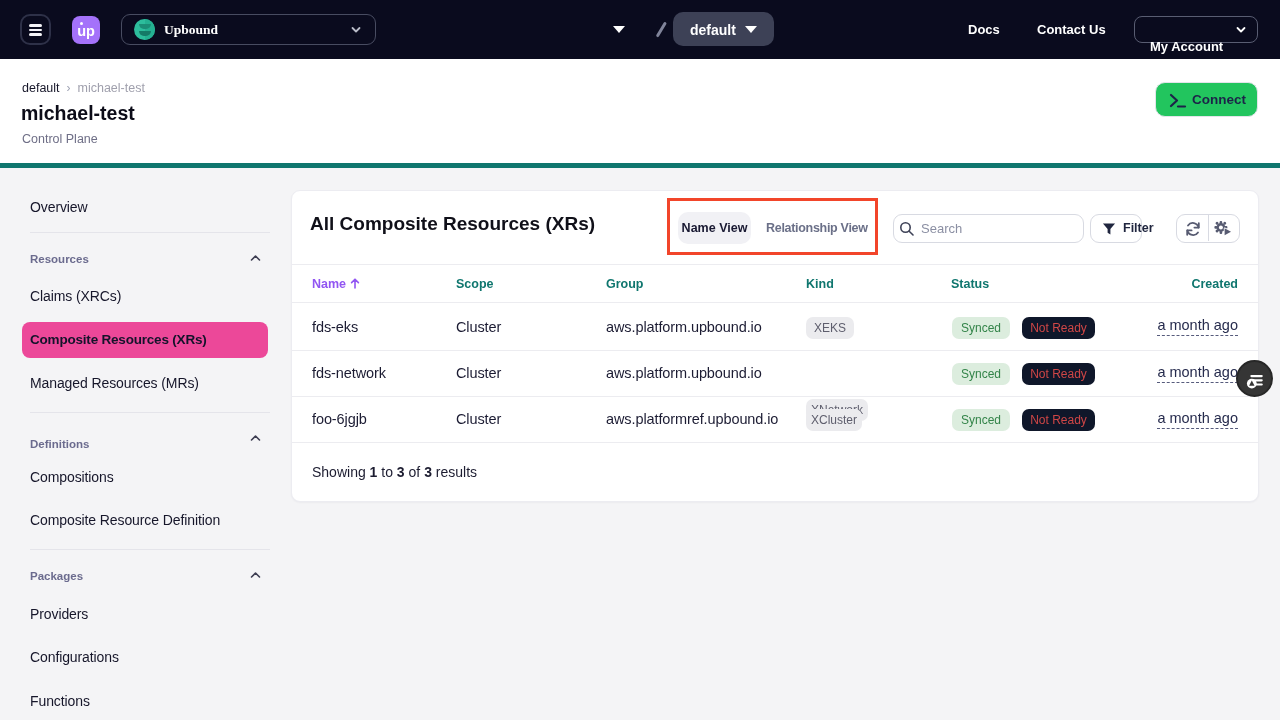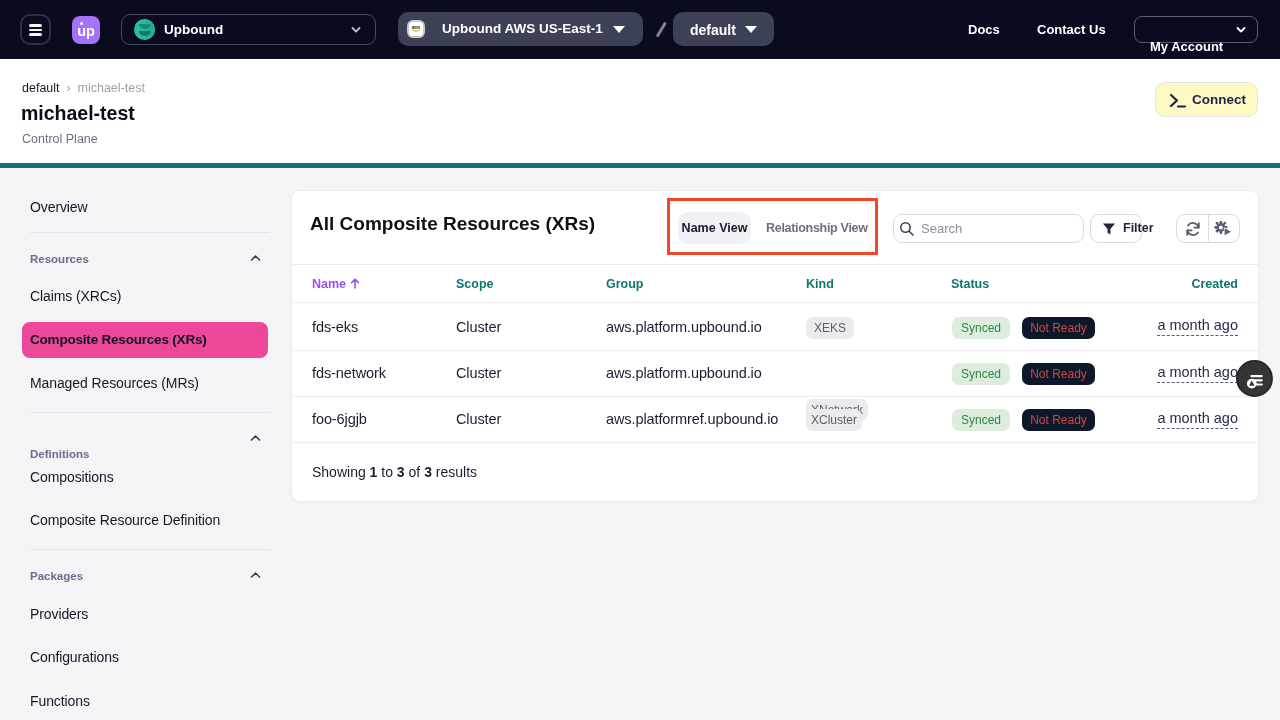--- a/index.html
+++ b/index.html
@@ -6,21 +6,21 @@
   html,body { width:1280px; height:720px; overflow:hidden; }
   body { font-family:"Liberation Sans", sans-serif; }
   #app { position:relative; width:1280px; height:720px; background:#f4f4f6; }
 
   
   .topbar { position:absolute; left:0; top:0; width:1280px; height:59px; background:#0a0b1e; }
   .hamb { position:absolute; left:20px; top:14px; width:31px; height:31px; border:2px solid #2e3148; border-radius:10px; }
   .hamb i { position:absolute; left:7px; width:13px; height:2.5px; background:#f5f5f8; border-radius:2px; }
   .logo { position:absolute; left:72px; top:16px; width:28px; height:28px; background:#a472fa; border-radius:8px; color:#fff; font-weight:bold; font-size:14.5px; text-align:center; line-height:31px; }
   .logo .dot { position:absolute; left:8px; top:6px; width:3.2px; height:3.2px; background:#fff; border-radius:50%; }
-  .dd1 { position:absolute; left:121px; top:14px; width:255px; height:31px; border:1.5px solid #484c61; border-radius:9px; }
+  .dd1 { position:absolute; left:121px; top:14px; width:255px; height:31px; border:1.5px solid #484c61; border-radius:9px;font-family:Liberation Serif, serif; }
   .dd1 .orgicon { position:absolute; left:12px; top:4px; width:21px; height:21px; border-radius:50%; background:#2dbd9c; overflow:hidden; }
   .dd1 .orgicon .half { position:absolute; right:0; top:0; width:10.5px; height:21px; background:#24b091; }
   .dd1 .orgicon .b1 { position:absolute; left:4.5px; top:5px; width:12px; height:5px; background:#1b8d76; border-radius:0 0 6px 6px; }
   .dd1 .orgicon .b2 { position:absolute; left:4.5px; top:12px; width:12px; height:5px; background:#157a67; border-radius:0 0 6px 6px; }
   .dd1 .t { position:absolute; left:42px; top:7.5px; color:#fff; font-weight:bold; font-size:13.5px; line-height:13.5px; }
   .chev { width:10px; height:10px; display:inline-block; }
   .dd1 .chev { position:absolute; right:14px; top:10px; }
   .pill { position:absolute; top:12px; height:34px; background:#3d4156; border-radius:10px; color:#fff; font-weight:bold; font-size:13.5px; }
   .pill-aws { left:398px; width:245px; }
   .pill-aws .awsicon { position:absolute; left:9px; top:8px; width:18px; height:18px; background:#fff; border:2px solid #c7c9d3; border-radius:6px; }
@@ -34,21 +34,21 @@
   .myacct .t { position:absolute; left:15px; top:23px; line-height:13px; }
   .myacct .chev { position:absolute; right:11px; top:7.5px; }
 
   
   .pagehead { position:absolute; left:0; top:59px; width:1280px; height:109px; background:#fff; border-bottom:5px solid #0f766e; }
   .crumb { position:absolute; left:22px; top:23px; font-size:12.5px; line-height:13px; color:#17172a; }
   .crumb .sep { color:#9fa3b4; margin:0 7px; font-size:12px; }
   .crumb .cur { color:#a0a0ad; }
   .ptitle { position:absolute; left:21px; top:44px; font-size:19.5px; line-height:20px; font-weight:bold; color:#0c0c18; }
   .psub { position:absolute; left:22px; top:74px; font-size:12.5px; line-height:13px; color:#6e6e86; }
-  .connect { position:absolute; left:1155px; top:23px; width:103px; height:35px; background:#fef9c3; border:1.5px solid #e3e4ea; border-radius:10px; }
+  .connect { position:absolute; left:1155px; top:23px; width:103px; height:35px; background:#22c55e; border:1.5px solid #e3e4ea; border-radius:10px; }
   .connect .t { position:absolute; left:36px; top:10px; font-size:13.5px; line-height:14px; font-weight:bold; color:#1c2348; }
 
   
   .side { position:absolute; left:0; top:168px; width:290px; }
   .sitem { position:absolute; left:30px; font-size:14px; letter-spacing:-0.1px; line-height:14px; color:#16162a; }
   .shead { position:absolute; left:30px; font-size:11.5px; line-height:12px; font-weight:bold; color:#6b6b8e; }
   .sdiv { position:absolute; left:30px; width:240px; height:1px; background:#e4e4ea; }
   .schev { position:absolute; left:250px; }
   .ssel { position:absolute; left:22px; width:246px; height:36px; background:#ec4899; border-radius:8px; }
   .ssel .t { position:absolute; left:8px; top:11px; font-size:13.5px; letter-spacing:-0.2px; line-height:14px; font-weight:bold; color:#13132a; }
@@ -100,29 +100,20 @@
       <div class="orgicon">
           <div class="half"></div>
           <div class="b1"></div>
           <div class="b2"></div>
         </div>
       <div class="t">Upbound</div>
       <svg class="chev" viewBox="0 0 10 10">
           <path d="M1.5 3 L5 6.5 L8.5 3" stroke="#b9bcc8" stroke-width="1.8" fill="none" stroke-linecap="round" stroke-linejoin="round"></path>
         </svg>
     </div>
-    <div class="pill pill-aws">
-      <div class="awsicon">
-          <svg width="14" height="14" viewBox="0 0 14 14" style="position:absolute;left:0;top:0;">
-            <text x="7" y="7" font-size="4.6" font-weight="bold" fill="#252f3e" text-anchor="middle" font-family="Liberation Sans">aws</text>
-            <path d="M3.6 8.3 Q7 10.6 10.4 8.2" stroke="#f59300" stroke-width="1" fill="none" stroke-linecap="round"></path>
-          </svg>
-        </div>
-      <div class="t">Upbound AWS US-East-1</div>
-    </div>
     <div class="tri" style="left:613px; top:26px;"></div>
     <div class="slash"></div>
     <div class="pill pill-def">
         <div class="t">default</div>
       </div>
     <div class="tri" style="left:745px; top:26px;"></div>
     <div class="toplink" style="left:968px;">Docs</div>
     <div class="toplink" style="left:1037px;">Contact Us</div>
     <div class="myacct">
         <div class="t">My Account</div>
@@ -151,21 +142,21 @@
     <div class="shead" style="top:85px;">Resources</div>
     <svg class="schev" style="top:85px;" width="11" height="11" viewBox="0 0 11 11">
         <path d="M1.5 7 L5.5 3 L9.5 7" stroke="#3c3c50" stroke-width="1.6" fill="none" stroke-linecap="round" stroke-linejoin="round"></path>
       </svg>
     <div class="sitem" style="top:121px;">Claims (XRCs)</div>
     <div class="ssel" style="top:154px;">
         <div class="t">Composite Resources (XRs)</div>
       </div>
     <div class="sitem" style="top:208px;">Managed Resources (MRs)</div>
     <div class="sdiv" style="top:244px;"></div>
-    <div class="shead" style="top:280px;">Definitions</div>
+    <div class="shead" style="top:270px;">Definitions</div>
     <svg class="schev" style="top:265px;" width="11" height="11" viewBox="0 0 11 11">
         <path d="M1.5 7 L5.5 3 L9.5 7" stroke="#3c3c50" stroke-width="1.6" fill="none" stroke-linecap="round" stroke-linejoin="round"></path>
       </svg>
     <div class="sitem" style="top:302px;">Compositions</div>
     <div class="sitem" style="top:345px;">Composite Resource Definition</div>
     <div class="sdiv" style="top:381px;"></div>
     <div class="shead" style="top:402px;">Packages</div>
     <svg class="schev" style="top:402px;" width="11" height="11" viewBox="0 0 11 11">
         <path d="M1.5 7 L5.5 3 L9.5 7" stroke="#3c3c50" stroke-width="1.6" fill="none" stroke-linecap="round" stroke-linejoin="round"></path>
       </svg>

